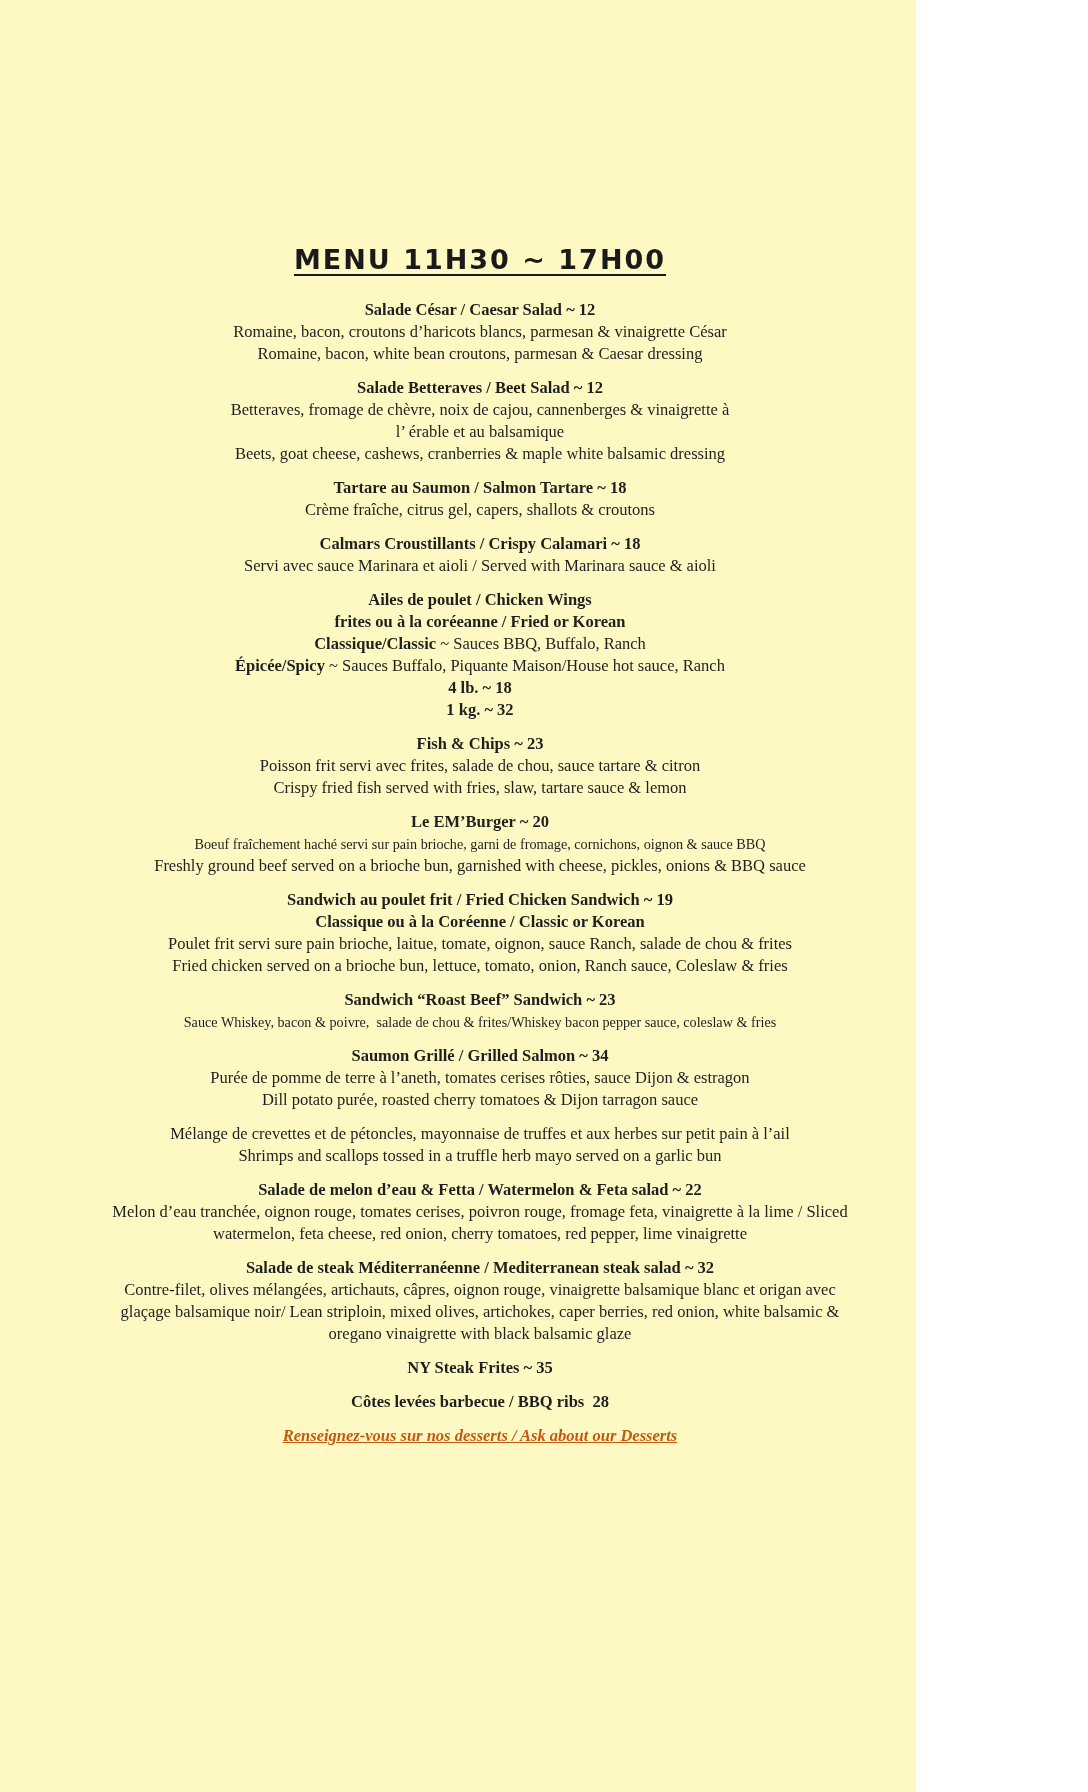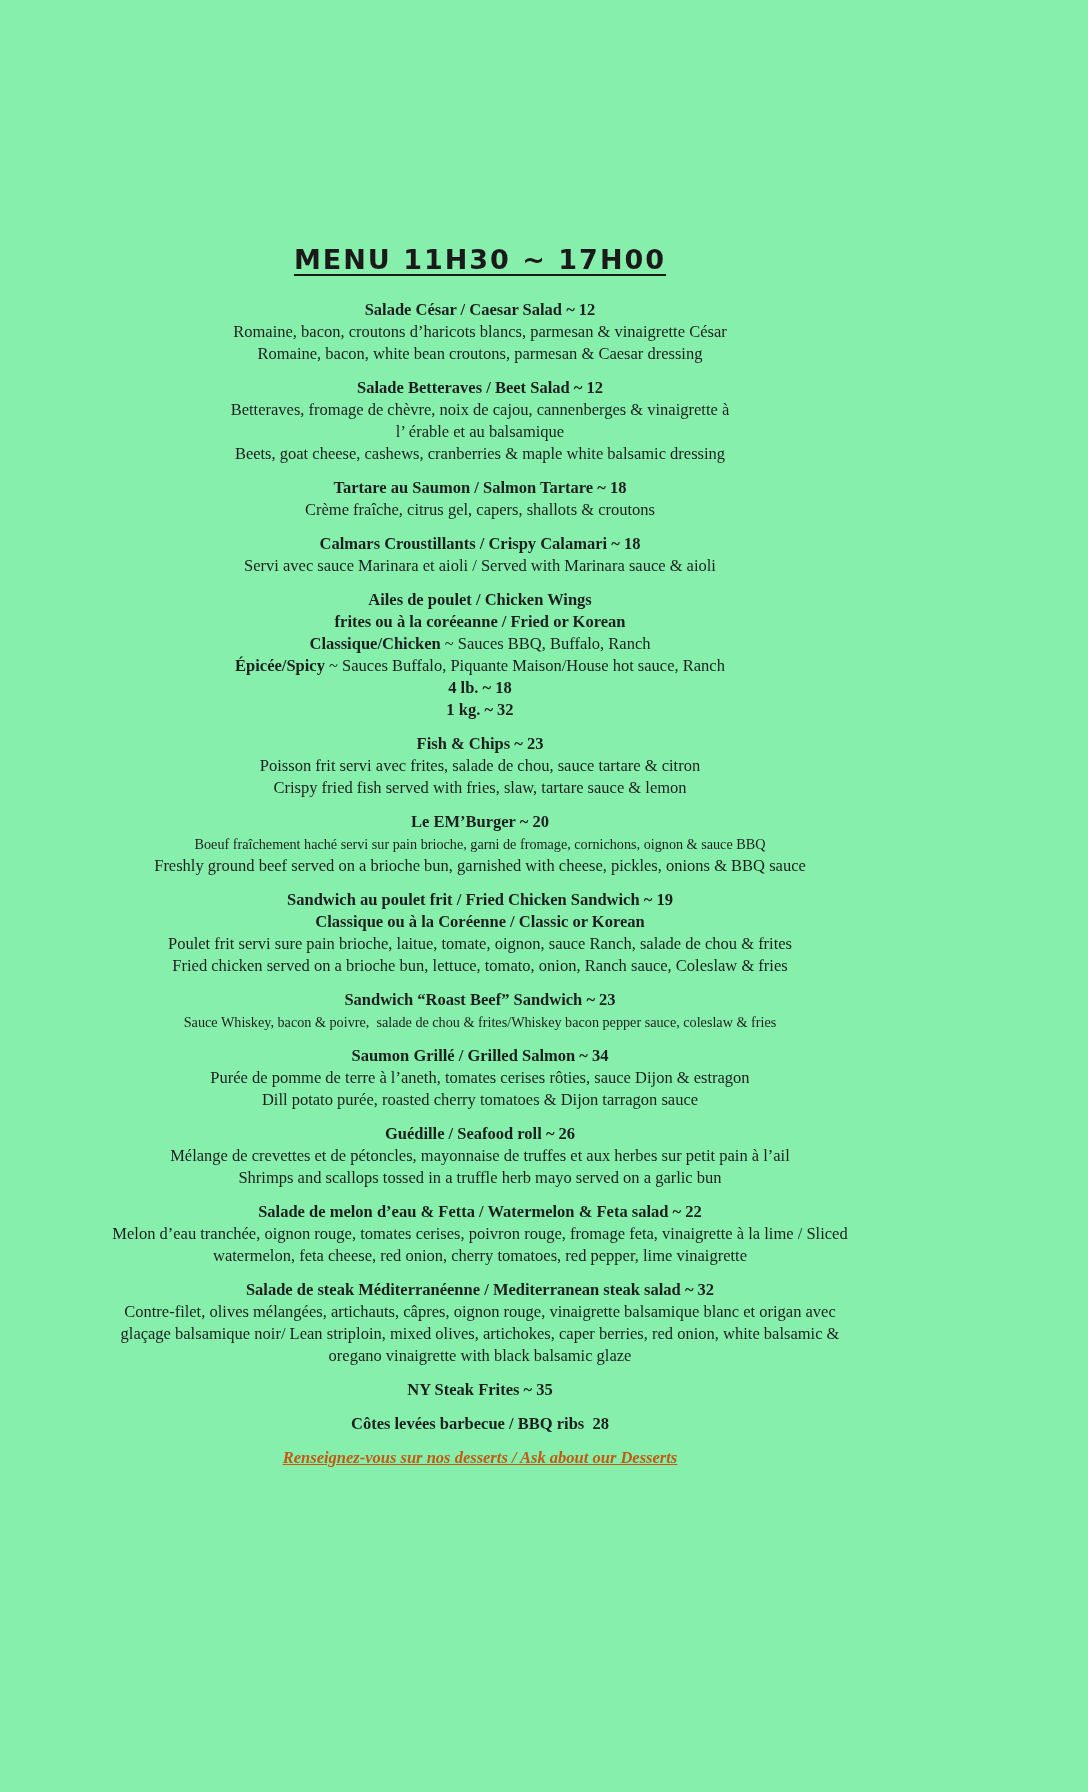--- a/index.html
+++ b/index.html
@@ -1,21 +1,21 @@
 <!DOCTYPE html>
 <html><head>
 <meta charset="utf-8">
 <style>
   * { box-sizing: border-box; }
   html, body { margin: 0; padding: 0; background: #ffffff; }
   .page {
     position: relative;
-    width: 1088px;
+    width: 916px;
     height: 1792px;
-    background: #86efac;
+    background: #fef9c3;
     font-family: "Liberation Serif", serif;
     color: #1f1f1f;
     overflow: hidden;
   }
   .content {
     width: 748px;
     margin-left: 106px;
     padding-top: 244px;
     text-align: center;
   }
@@ -77,21 +77,21 @@
           <p class="line heading">Tartare au Saumon / Salmon Tartare ~ 18</p>
           <p class="line desc">Crème fraîche, citrus gel, capers, shallots &amp; croutons</p>
         </div>
         <div class="menu-item">
           <p class="line heading">Calmars Croustillants / Crispy Calamari ~ 18</p>
           <p class="line desc">Servi avec sauce Marinara et aioli / Served with Marinara sauce &amp; aioli</p>
         </div>
         <div class="menu-item">
           <p class="line heading">Ailes de poulet / Chicken Wings</p>
           <p class="line heading">frites ou à la coréeanne / Fried or Korean</p>
-          <p class="line lead"><strong>Classique/Chicken</strong> ~ Sauces BBQ, Buffalo, Ranch</p>
+          <p class="line lead"><strong>Classique/Classic</strong> ~ Sauces BBQ, Buffalo, Ranch</p>
           <p class="line lead"><strong>Épicée/Spicy</strong> ~ Sauces Buffalo, Piquante Maison/House hot sauce, Ranch</p>
           <p class="line bold">4 lb. ~ 18</p>
           <p class="line bold">1 kg. ~ 32</p>
         </div>
         <div class="menu-item">
           <p class="line heading">Fish &amp; Chips ~ 23</p>
           <p class="line desc">Poisson frit servi avec frites, salade de chou, sauce tartare &amp; citron</p>
           <p class="line desc">Crispy fried fish served with fries, slaw, tartare sauce &amp; lemon</p>
         </div>
         <div class="menu-item">
@@ -108,21 +108,20 @@
         <div class="menu-item">
           <p class="line heading">Sandwich “Roast Beef” Sandwich ~ 23</p>
           <p class="line desc-small">Sauce Whiskey, bacon &amp; poivre,  salade de chou &amp; frites/Whiskey bacon pepper sauce, coleslaw &amp; fries</p>
         </div>
         <div class="menu-item">
           <p class="line heading">Saumon Grillé / Grilled Salmon ~ 34</p>
           <p class="line desc">Purée de pomme de terre à l’aneth, tomates cerises rôties, sauce Dijon &amp; estragon</p>
           <p class="line desc">Dill potato purée, roasted cherry tomatoes &amp; Dijon tarragon sauce</p>
         </div>
         <div class="menu-item">
-          <p class="line heading">Guédille / Seafood roll ~ 26</p>
           <p class="line desc">Mélange de crevettes et de pétoncles, mayonnaise de truffes et aux herbes sur petit pain à l’ail</p>
           <p class="line desc">Shrimps and scallops tossed in a truffle herb mayo served on a garlic bun</p>
         </div>
         <div class="menu-item">
           <p class="line heading">Salade de melon d’eau &amp; Fetta / Watermelon &amp; Feta salad ~ 22</p>
           <p class="line desc">Melon d’eau tranchée, oignon rouge, tomates cerises, poivron rouge, fromage feta, vinaigrette à la lime / Sliced watermelon, feta cheese, red onion, cherry tomatoes, red pepper, lime vinaigrette</p>
         </div>
         <div class="menu-item">
           <p class="line heading">Salade de steak Méditerranéenne / Mediterranean steak salad ~ 32</p>
           <p class="line desc">Contre-filet, olives mélangées, artichauts, câpres, oignon rouge, vinaigrette balsamique blanc et origan avec glaçage balsamique noir/ Lean striploin, mixed olives, artichokes, caper berries, red onion, white balsamic &amp; oregano vinaigrette with black balsamic glaze</p>

